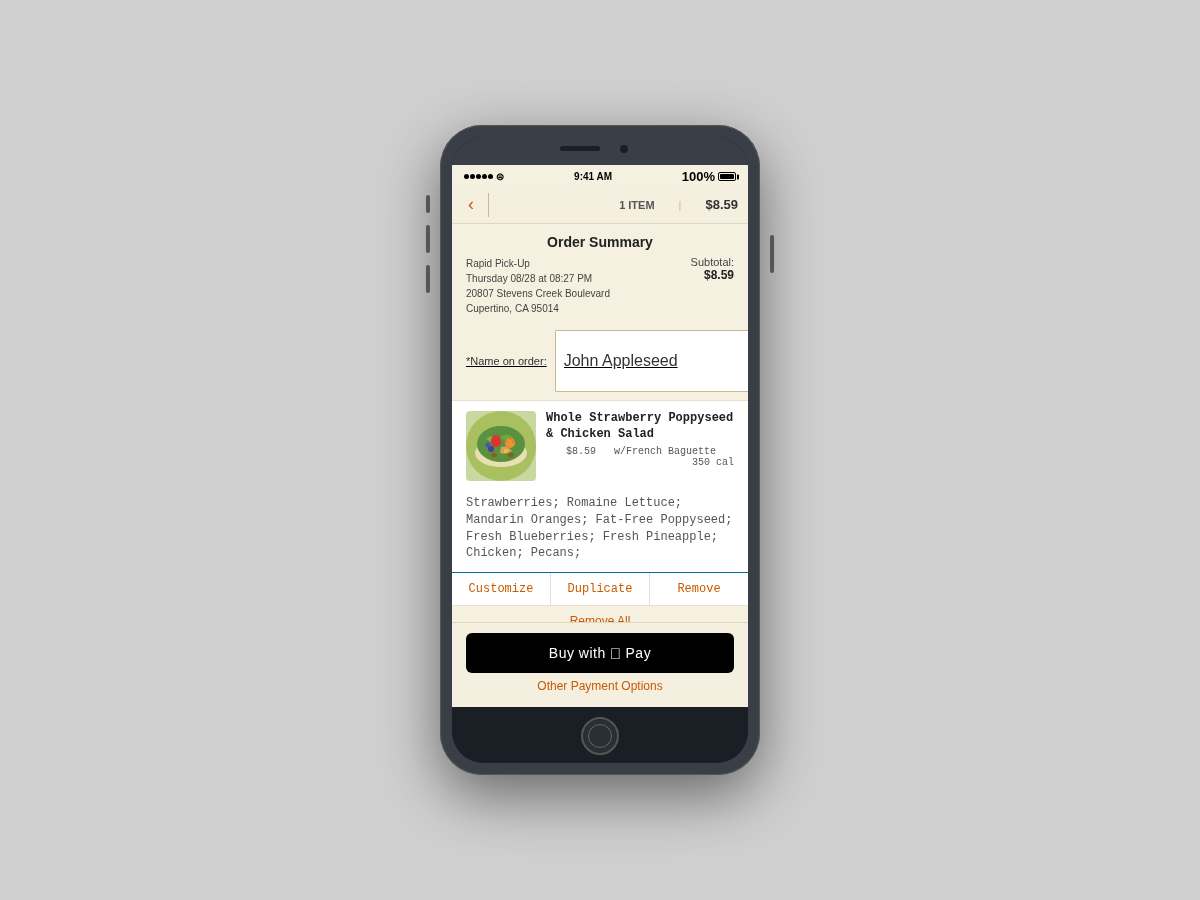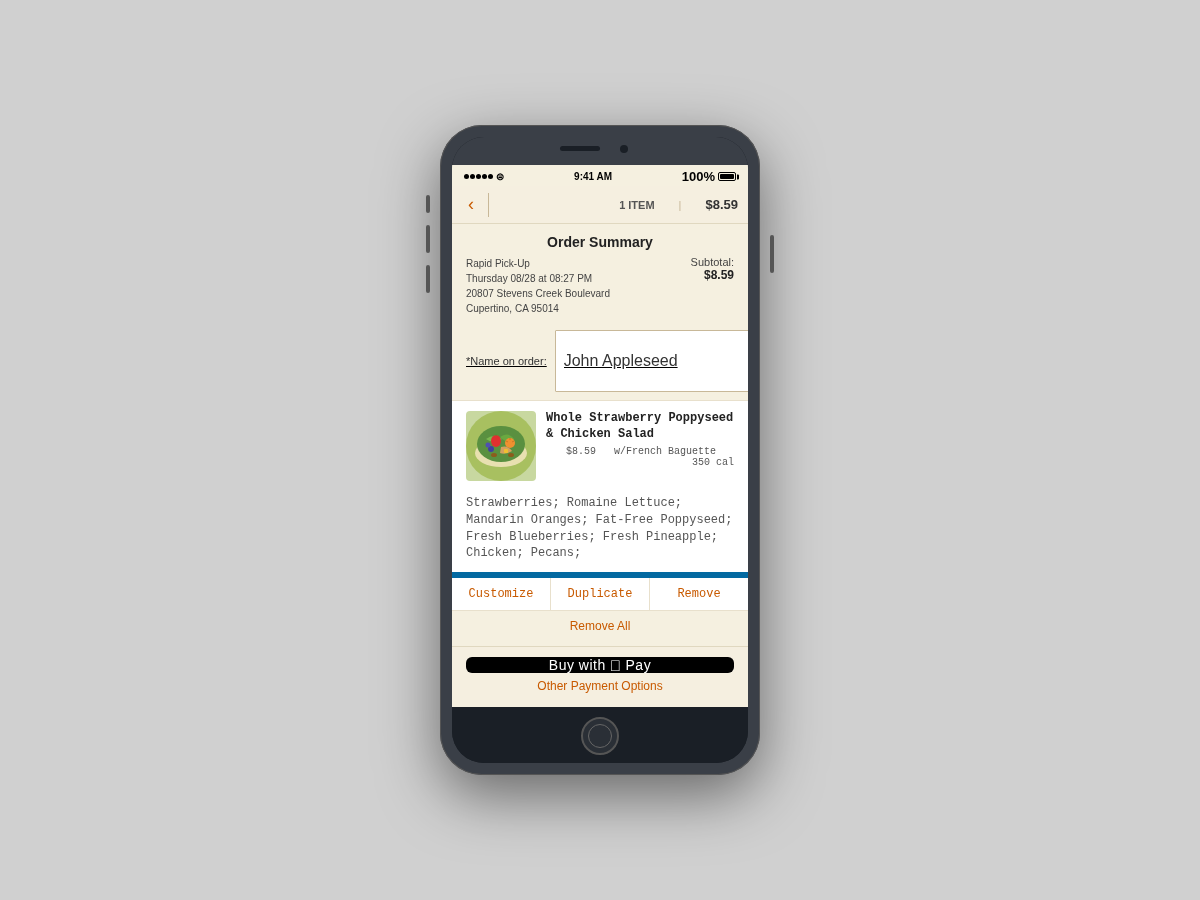--- a/index.html
+++ b/index.html
@@ -339,21 +339,21 @@
     .item-ingredients {
       font-size: 12px;
       color: #555;
       padding: 4px 14px 10px;
       line-height: 1.4;
     }
 
     
     .item-actions {
       display: flex;
-      border-top: 6px solid #0369a1;
+      border-top: 1px solid #0369a1;
     }
     .item-action-btn {
       flex: 1;
       padding: 9px 4px;
       text-align: center;
       font-size: 12px;
       font-weight: 500;
       color: #c85a00;
       cursor: pointer;
       border-right: 1px solid #e8e0cc;
@@ -387,20 +387,21 @@
       padding: 10px 14px 8px;
       flex-shrink: 0;
     }
 
     .apple-pay-btn {
       background: #000;
       color: #fff;
       border: none;
       border-radius: 6px;
       width: 100%;
+      padding: 12px;
       font-size: 14px;
       font-weight: 500;
       cursor: pointer;
       display: flex;
       align-items: center;
       justify-content: center;
       gap: 4px;
       letter-spacing: 0.5px;
     }
 

